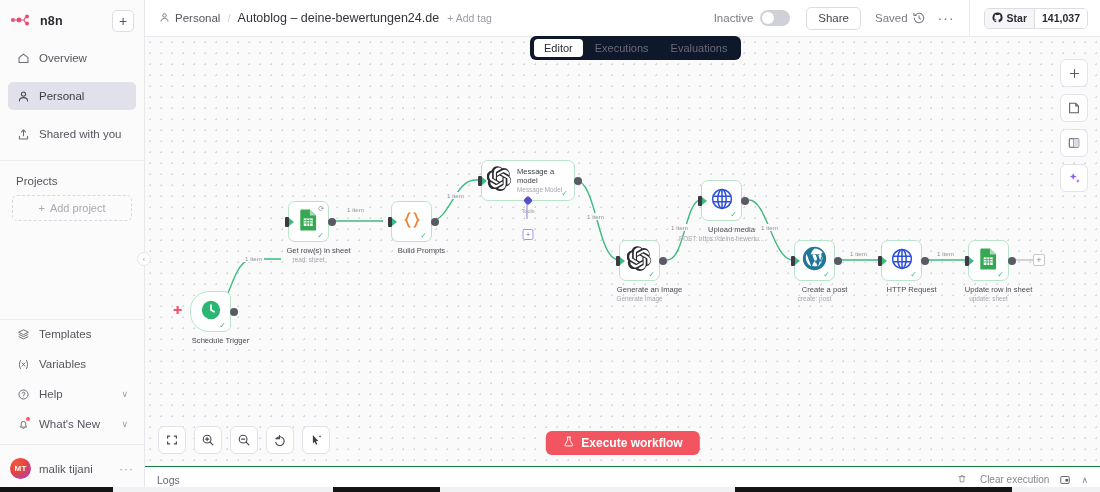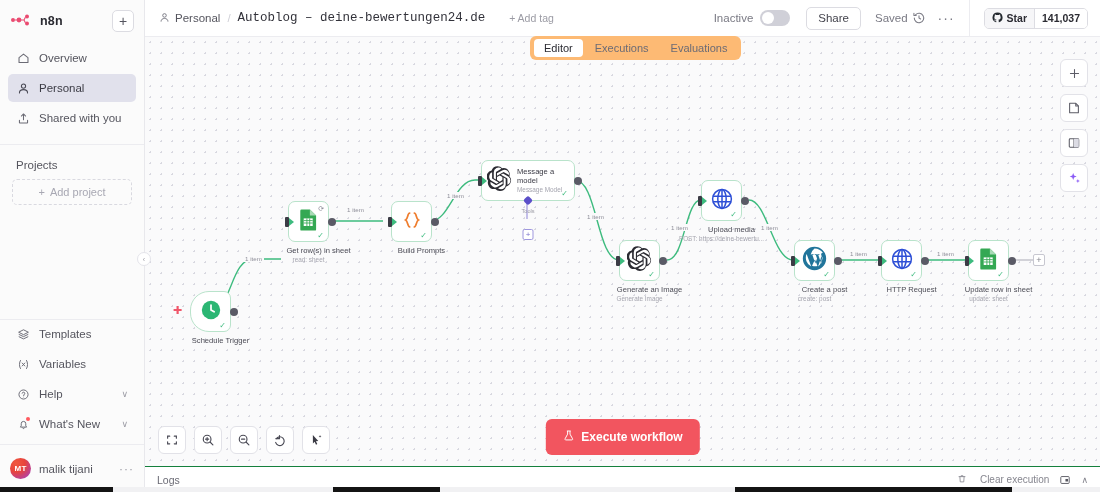--- a/index.html
+++ b/index.html
@@ -17,21 +17,21 @@
     display: flex; flex-direction: column; position: relative; flex: 0 0 145px;
   }
   .sb-top { padding: 10px 10px 6px 10px; display: flex; align-items: center; justify-content: space-between; }
   .brand { display: flex; align-items: center; gap: 6px; }
   .brand-name { font-size: 12.5px; font-weight: 700; color: #2b2b32; letter-spacing: .2px; }
   .plus-btn {
     width: 22px; height: 22px; border: 1px solid #dcdce2; border-radius: 5px;
     background: #fff; display: flex; align-items: center; justify-content: center;
     color: #55555e; font-size: 14px; line-height: 1; cursor: pointer;
   }
-  .sb-nav { padding: 6px 8px 10px 8px; display: flex; flex-direction: column; gap: 2px; text-align: center; }
+  .sb-nav { padding: 6px 8px 10px 8px; display: flex; flex-direction: column; gap: 10px; text-align: center; }
   .sb-item {
     display: flex; align-items: center; gap: 9px; height: 28px;
     padding: 0 8px; border-radius: 5px; cursor: pointer;
     font-size: 11.5px; color: #55555e;
   }
   .sb-item.active { background: #e1e1ec; color: #3c3c45; }
   .sb-icon { width: 14px; height: 14px; display: flex; align-items: center; justify-content: center; flex: 0 0 14px; }
   .sb-icon svg { display: block; }
   .sb-sep { height: 1px; background: #ececf0; margin: 2px 0 0 0; }
   .sb-section-title { font-size: 11.5px; color: #55555e; padding: 14px 16px 8px 16px; }
@@ -65,22 +65,22 @@
 
   
   .main { flex: 1 1 auto; position: relative; height: 492px; display: flex; flex-direction: column; min-width: 0; }
   .topbar {
     height: 37px; flex: 0 0 37px; background: #fff; border-bottom: 1px solid #ececf0;
     display: flex; align-items: center; padding: 0 0 0 14px; position: relative; z-index: 20;
   }
   .breadcrumb { display: flex; align-items: center; gap: 7px; font-size: 11.5px; color: #55555e; }
   .bc-personal { display: flex; align-items: center; gap: 5px; cursor: pointer; }
   .bc-slash { color: #cfcfd6; }
-  .bc-title { color: #32323a; font-size: 12.5px; cursor: pointer; font-family: Liberation Mono, monospace; }
-  .add-tag { font-size: 10.5px; color: #9b9ba4; margin-left: 24px; cursor: pointer; }
+  .bc-title { color: #32323a; font-size: 12.5px; cursor: pointer; }
+  .add-tag { font-size: 10.5px; color: #9b9ba4; margin-left: 8px; cursor: pointer; }
   .top-right { margin-left: auto; display: flex; align-items: center; height: 100%; }
   .inactive-wrap { display: flex; align-items: center; gap: 7px; margin-right: 16px; }
   .inactive-label { font-size: 11.5px; color: #7a7a84; }
   .toggle {
     width: 30px; height: 16px; border-radius: 8px; background: #d0d0d8;
     position: relative; cursor: pointer;
   }
   .toggle .knob {
     position: absolute; top: 2px; left: 2px; width: 12px; height: 12px;
     border-radius: 50%; background: #fff;
@@ -104,21 +104,21 @@
   }
   .gh-count {
     display: flex; align-items: center; padding: 0 7px; background: #fff;
     border-left: 1px solid #dcdce2; font-size: 10.5px; color: #2b2b32; font-weight: 600;
   }
 
   
   .tabs {
     position: absolute; left: 385px; top: 36px; z-index: 21;
     display: flex; align-items: center; gap: 2px;
-    background: #fdba74; border-radius: 6px; padding: 3px 4px;
+    background: #0f172a; border-radius: 6px; padding: 3px 4px;
   }
   .tab {
     font-size: 11px; color: #6b6b75; padding: 3px 10px; border-radius: 4px; cursor: pointer;
   }
   .tab.active { background: #fff; color: #2b2b32; }
 
   
   .canvas {
     flex: 1 1 auto; position: relative; overflow: hidden;
     background-color: #fafafb;
@@ -215,21 +215,21 @@
     position: absolute; left: 13px; bottom: 12px; display: flex; gap: 8px; z-index: 15;
   }
   .bt-btn {
     width: 28px; height: 28px; background: #fff; border: 1px solid #e2e2e8;
     border-radius: 6px; display: flex; align-items: center; justify-content: center;
     color: #4a4a55; cursor: pointer;
   }
   .execute-btn {
     position: absolute; left: 50%; transform: translateX(-50%); bottom: 11px;
     background: #f2555f; color: #fff; border: none; border-radius: 6px;
-    height: 36px; padding: 0 17px; font-size: 12px; font-weight: 700;
+    height: 24px; padding: 0 17px; font-size: 12px; font-weight: 700;
     display: flex; align-items: center; gap: 7px; cursor: pointer; z-index: 15;
     font-family: "Liberation Sans", sans-serif;
   }
 
   
   .logsbar {
     height: 26px; flex: 0 0 26px; background: #fff; border-top: 1px solid #15803d;
     display: flex; align-items: center; padding: 0 12px; position: relative; z-index: 18;
   }
   .logs-label { font-size: 10.5px; color: #6b6b75; cursor: pointer; }

